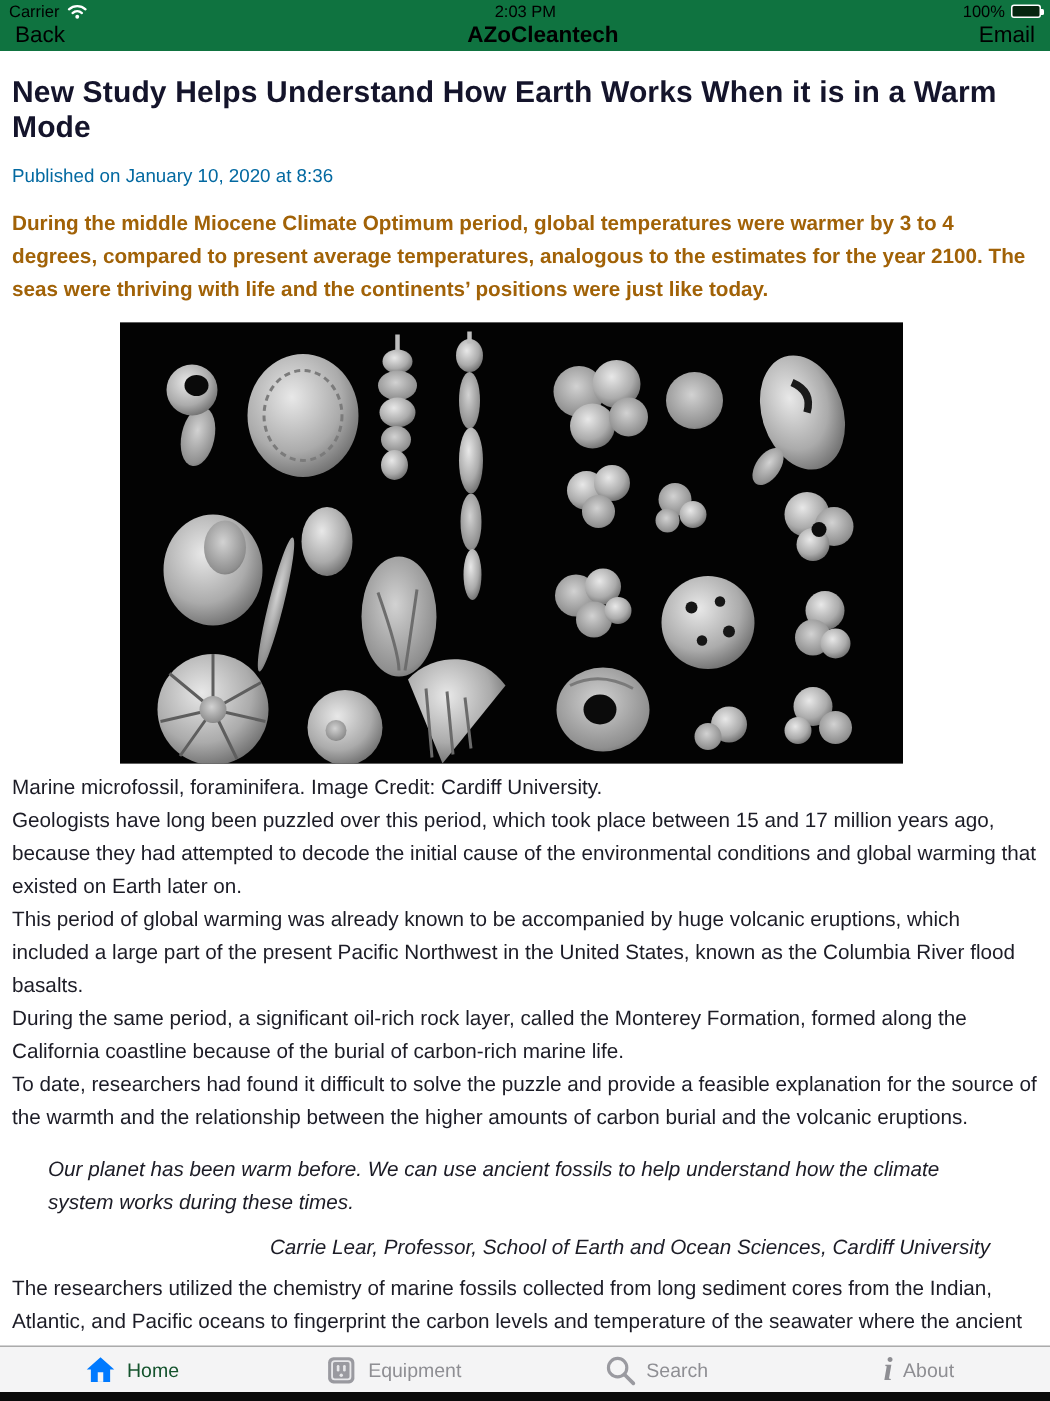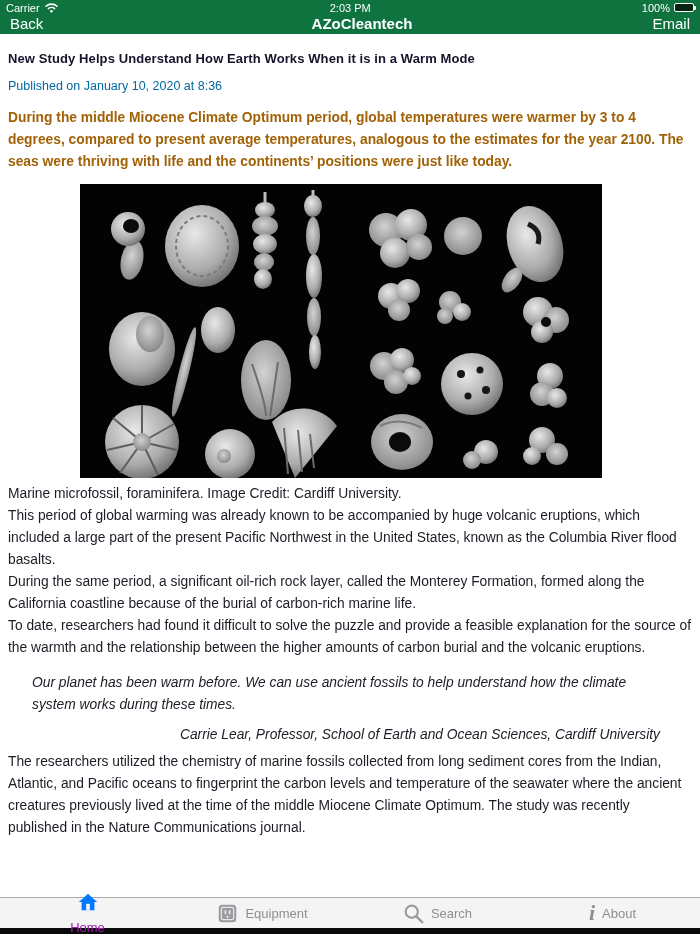--- a/index.html
+++ b/index.html
@@ -2,58 +2,58 @@
 <html><head>
 <meta charset="utf-8">
 <style>
   * { margin:0; padding:0; box-sizing:border-box; }
   html,body { width:700px; height:934px; overflow:hidden; background:#ffffff;
               font-family:"Liberation Sans", sans-serif; }
   .screen { position:relative; width:700px; height:934px; background:#fff; }
 
   
   .header { position:absolute; top:0; left:0; width:700px; height:34px;
-            background:#0f7340; color:#ffffff; z-index:20; }
+            background:#0f7340; color:#000000; z-index:20; }
   .statusbar { position:absolute; top:1px; left:0; width:100%; height:13px;
                display:flex; justify-content:space-between; align-items:center;
                padding:0 6px; font-size:11px; }
   .status-left, .status-right { display:flex; align-items:center; gap:4px; }
   .navbar { position:absolute; top:13px; left:0; width:100%; height:21px;
             display:flex; justify-content:space-between; align-items:center;
             padding:0 10px; font-size:15px; }
   .nav-title { font-weight:bold; position:absolute; left:0; right:0; text-align:center;padding-left:24px; }
   .nav-btn { position:relative; z-index:2; cursor:pointer; }
   .battery { display:inline-block; width:20px; height:9px; border:1px solid #fff;
              border-radius:2px; background:#06250f; position:relative; }
   .battery:after { content:""; position:absolute; right:-3px; top:2px; width:2px; height:4px;
                    background:#fff; border-radius:0 1px 1px 0; }
 
   
   .article { position:absolute; top:34px; left:0; width:700px; padding:0 8px;
              color:#1c1c26; }
-  .title { margin-top:17px; font-size:13px; font-weight:bold; color:#14142b;
+  .title { margin-top:17px; font-size:20px; font-weight:bold; color:#14142b;
            letter-spacing:0.1px; }
   .published { margin-top:13px; font-size:12.5px; color:#0369a1; }
   .lead { margin-top:14px; font-size:13.8px; font-weight:bold; line-height:22px; color:#a16207; }
   .figure { margin:11px 0 0 72px; width:522px; height:294px; background:#000; }
   .caption { margin-top:5px; font-size:13.8px; line-height:22px; }
   .para { font-size:13.8px; line-height:22px; margin-top:0; }
   .para + .para, .caption + .para { margin-top:0; }
   .pgap { margin-top:9px; }
   .quote { margin:13px 24px 0 24px; font-style:italic; font-size:13.8px; line-height:22px; }
   .quote-attr { margin:11px 32px 0 0; font-style:italic; font-size:13.8px;
                 text-align:right; }
 
   
   .tabbar { position:absolute; left:0; bottom:6px; width:700px; height:31px;
             background:#f4f4f5; border-top:1px solid #ababab; display:flex;
             z-index:30; }
   .tab { flex:1; display:flex; align-items:center; justify-content:center; gap:7px;
          cursor:pointer; color:#8e8e93; font-size:13px; }
-  .tab.active { color:#a21caf;flex-direction:column; }
+  .tab.active { color:#14532d; }
   .tab .ticon { display:flex; align-items:center; }
   .about-i { font-family:"Liberation Serif", serif; font-style:italic; font-weight:bold;
              font-size:22px; line-height:20px; color:#8e8e93; }
   .home-strip { position:absolute; left:0; bottom:0; width:700px; height:6px; background:#0a0a0a; }
 </style>
 </head>
 <body>
 
 <div class="screen">
 
@@ -175,20 +175,21 @@
         <path d="M300 242 q20 -10 42 2" stroke="#7a7a7a" stroke-width="2" fill="none"></path>
         <circle cx="406" cy="268" r="12" fill="url(#g1)"></circle>
           <circle cx="392" cy="276" r="9" fill="url(#g2)"></circle>
         <circle cx="462" cy="256" r="13" fill="url(#g1)"></circle>
           <circle cx="477" cy="270" r="11" fill="url(#g2)"></circle>
           <circle cx="452" cy="272" r="9" fill="url(#g1)"></circle>
       </svg>
     </div>
 
     <div class="caption">Marine microfossil, foraminifera. Image Credit: Cardiff University.</div>
+    <p class="para">Geologists have long been puzzled over this period, which took place between 15 and 17 million years ago, because they had attempted to decode the initial cause of the environmental conditions and global warming that existed on Earth later on.</p>
     <p class="para pgap">This period of global warming was already known to be accompanied by huge volcanic eruptions, which included a large part of the present Pacific Northwest in the United States, known as the Columbia River flood basalts.</p>
     <p class="para pgap">During the same period, a significant oil-rich rock layer, called the Monterey Formation, formed along the California coastline because of the burial of carbon-rich marine life.</p>
     <p class="para pgap">To date, researchers had found it difficult to solve the puzzle and provide a feasible explanation for the source of the warmth and the relationship between the higher amounts of carbon burial and the volcanic eruptions.</p>
 
     <div class="quote">Our planet has been warm before. We can use ancient fossils to help understand how the climate system works during these times.</div>
     <div class="quote-attr">Carrie Lear, Professor, School of Earth and Ocean Sciences, Cardiff University</div>
 
     <p class="para pgap">The researchers utilized the chemistry of marine fossils collected from long sediment cores from the Indian, Atlantic, and Pacific oceans to fingerprint the carbon levels and temperature of the seawater where the ancient creatures previously lived at the time of the middle Miocene Climate Optimum. The study was recently published in the Nature Communications journal.</p>
   </div>
 

